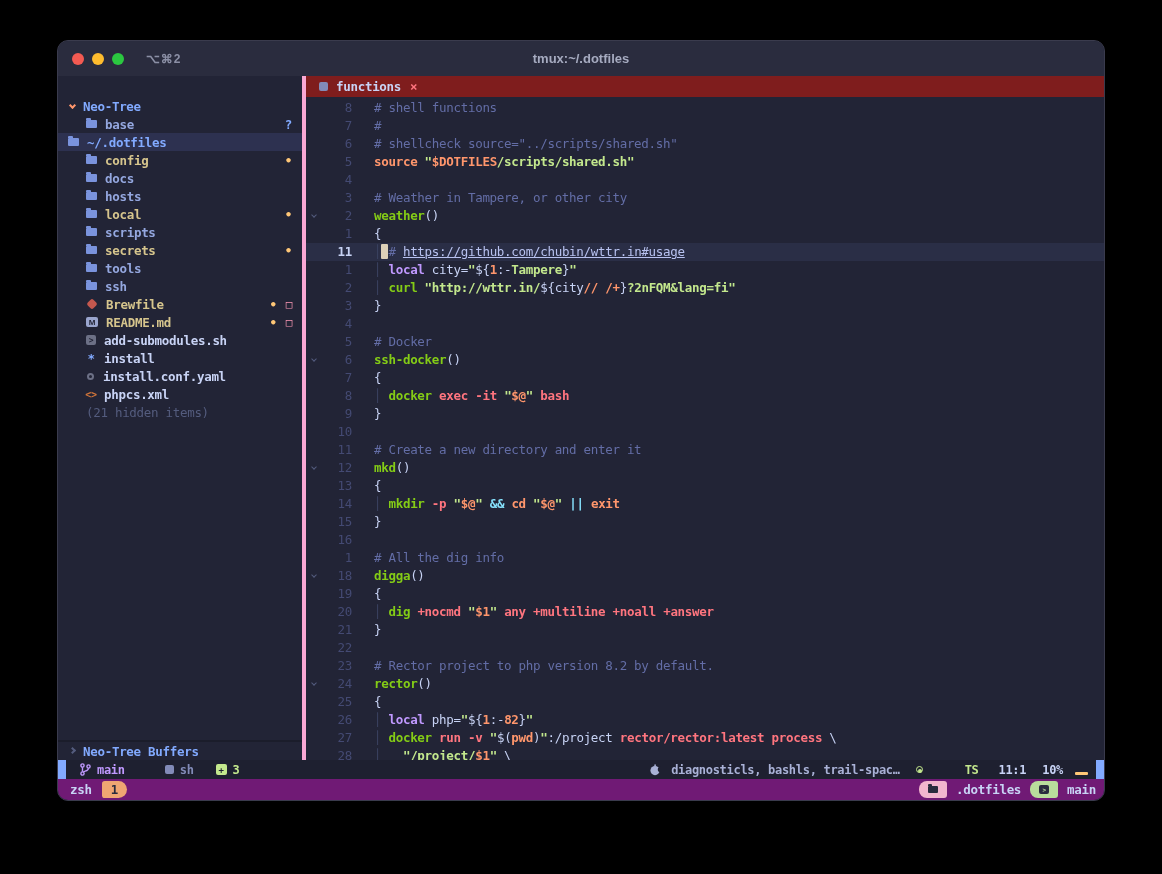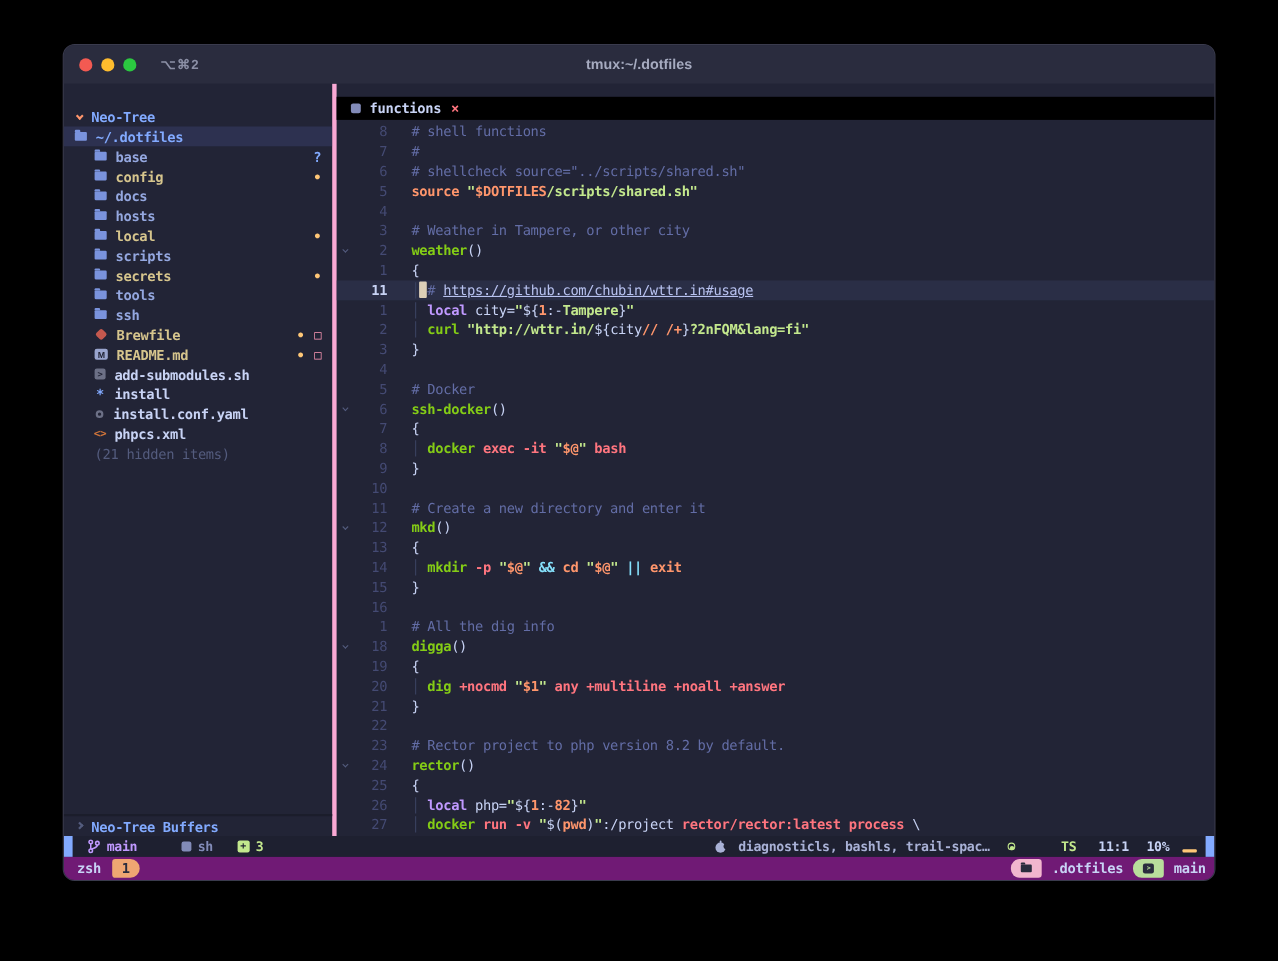--- a/index.html
+++ b/index.html
@@ -51,22 +51,22 @@
   .ico-markdown { width:12px; height:10px; background:#9aa5ce; border-radius:2px; color:#222436;
                   font-size:8px; font-weight:bold; font-family:"Liberation Sans",sans-serif; }
   .ico-script { width:10px; height:10px; background:#6c7086; border-radius:2px; color:#222436;
                 font-size:8px; font-weight:bold; }
   .ico-asterisk { color:#82aaff; font-weight:bold; width:10px; }
   .ico-gear { width:7px; height:7px; border:2px solid #6c7086; border-radius:50%; margin:0 9px 0 1px; }
   .ico-xml { color:#d1753a; font-weight:bold; font-size:10px; width:10px; }
   .ico-none { width:0; margin:0; }
   
   .editor { flex:1; display:flex; flex-direction:column; min-width:0; }
-  .tabbar { height:21px; flex:none; background:#000000; display:flex; align-items:center;
-            padding-left:13px; font-size:12.5px; letter-spacing:-.3px;margin-top:12px; }
+  .tabbar { height:21px; flex:none; background:#7f1d1d; display:flex; align-items:center;
+            padding-left:13px; font-size:12.5px; letter-spacing:-.3px; }
   .tab-icon { width:9px; height:9px; background:#828bb8; border-radius:2px; margin-right:8px; }
   .tab-label { color:#c8d3f5; font-weight:bold; }
   .tab-close { color:#ff757f; font-weight:bold; margin-left:9px; }
   .code { flex:1; padding-top:2px; font-size:12.5px; letter-spacing:-.3px; overflow:hidden; }
   .cline { height:18px; line-height:18px; display:flex; white-space:pre; }
   .cline.current { background:#2a2e46; }
   .fold { width:16px; flex:none; display:flex; align-items:center; justify-content:center; }
   .fold-chev { width:4px; height:4px; border-right:1.5px solid #545c7e; border-bottom:1.5px solid #545c7e;
                transform:rotate(45deg); margin-top:-2px; }
   .lnum { width:30px; flex:none; text-align:right; color:#444a73; }
@@ -135,30 +135,30 @@
 
   <div class="main">
 
     <div class="sidebar">
       <div class="tree">
         <div class="trow">
           <span class="chev"></span>
           <span class="side-head">Neo-Tree</span>
         </div>
         <div id="tree-items">
+            <div class="trow t-dir indent1">
+              <span class="ico ico-folder"></span>
+              <span class="name">base</span>
+              <span class="badges">
+                <span class="bdg-q">?</span>
+              </span>
+            </div>
             <div class="trow t-root indent0 selected">
               <span class="ico ico-folder-open"></span>
               <span class="name">~/.dotfiles</span>
-            </div>
-            <div class="trow t-dir indent1">
-              <span class="ico ico-folder"></span>
-              <span class="name">base</span>
-              <span class="badges">
-                <span class="bdg-q">?</span>
-              </span>
             </div>
             <div class="trow t-mod indent1">
               <span class="ico ico-folder"></span>
               <span class="name">config</span>
               <span class="badges">
                 <span class="bdg-dot">•</span>
               </span>
             </div>
             <div class="trow t-dir indent1">
               <span class="ico ico-folder"></span>

